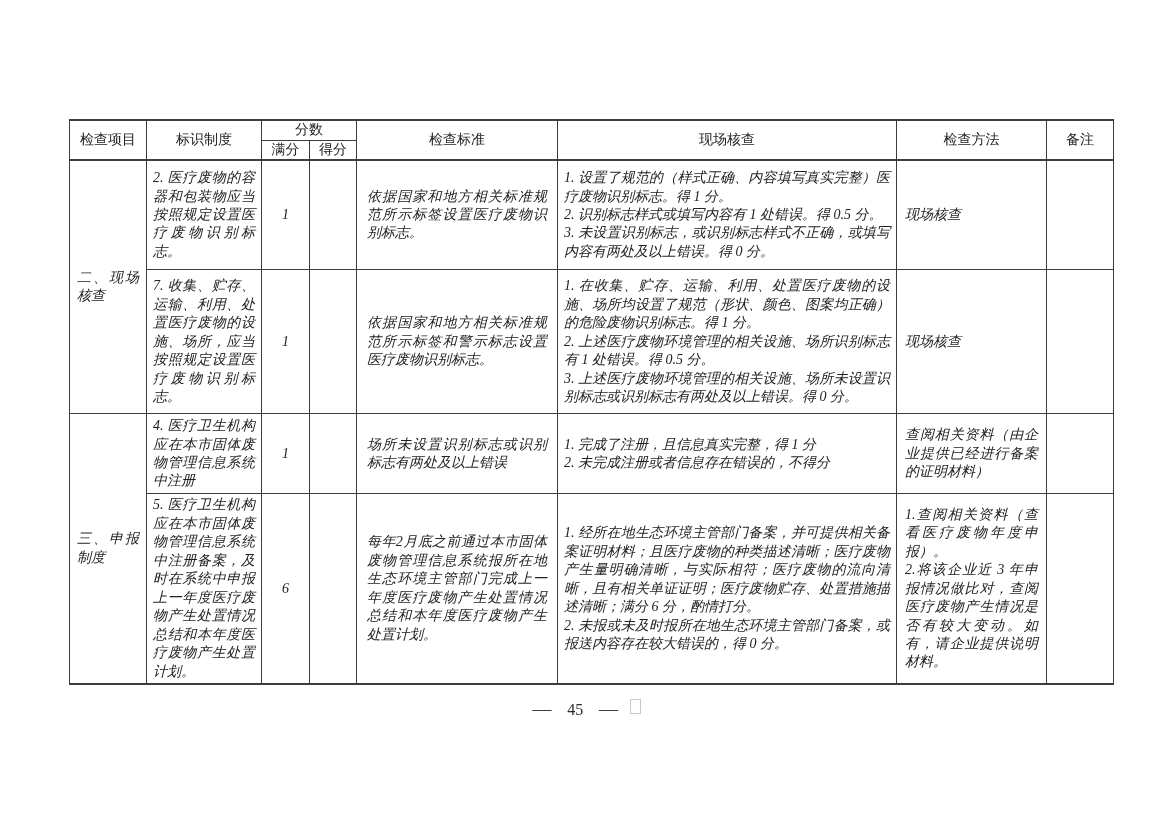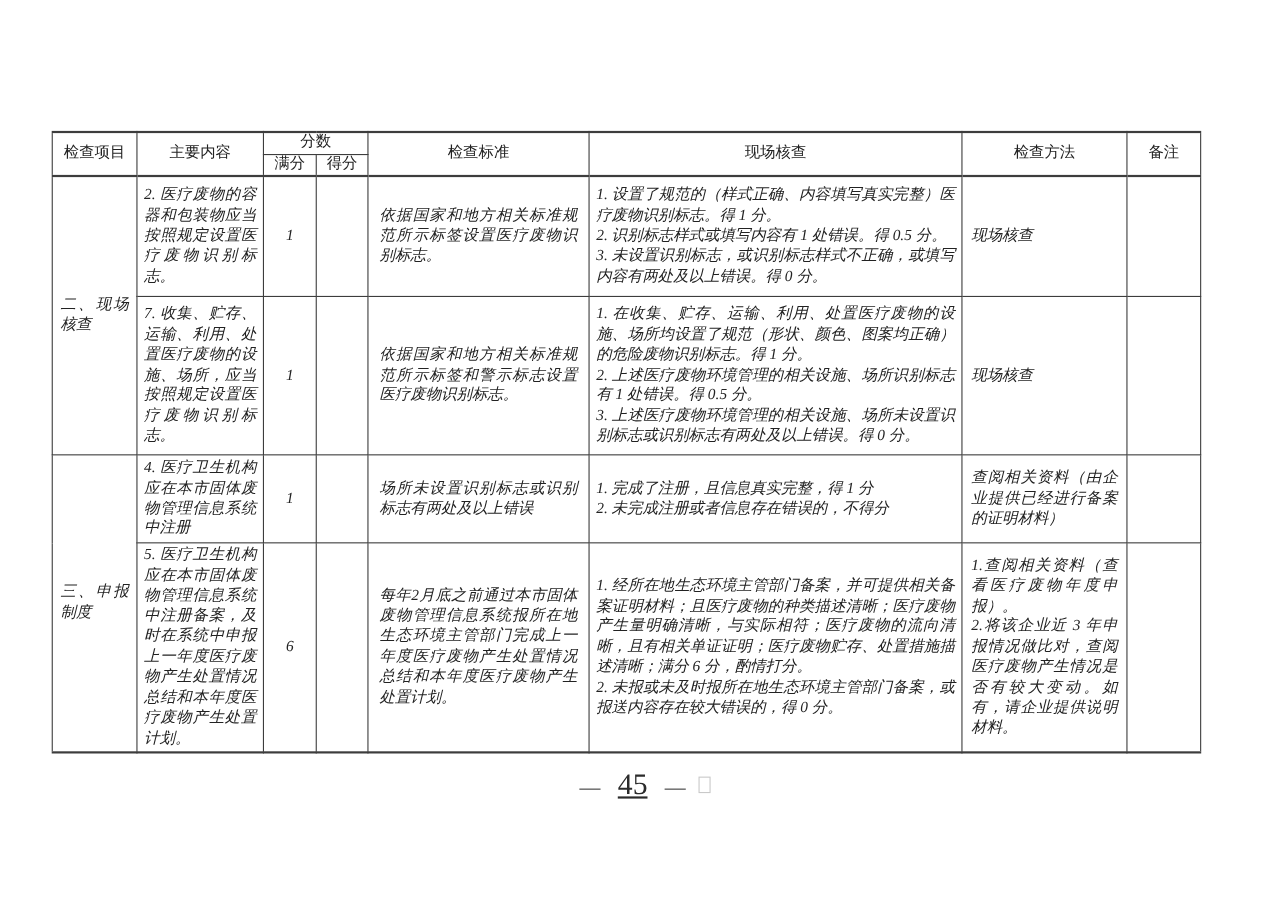--- a/index.html
+++ b/index.html
@@ -2,21 +2,21 @@
 <html><head>
 <meta charset="utf-8">
 <style>
   html,body{margin:0;padding:0;background:#ffffff;}
   .page{
     position:relative;width:1169px;height:826px;background:#ffffff;
     font-family:"Liberation Serif","DejaVu Serif",serif;color:#222222;
     overflow:hidden;
   }
   table.checklist{
-    position:absolute;left:47px;top:119px;width:1044px;
+    position:absolute;left:69px;top:119px;width:1044px;
     border-collapse:collapse;table-layout:fixed;
     border-top:2px solid #3d3d3d;border-bottom:2px solid #3d3d3d;
   }
   table.checklist th,table.checklist td{
     border:1px solid #3d3d3d;
     font-size:14px;line-height:1.32;font-weight:normal;
     vertical-align:middle;overflow:hidden;
     white-space:pre-wrap;
   }
   thead th{font-size:15px;text-align:center;padding:0 2px;}
@@ -35,21 +35,21 @@
   .c-pts{text-align:justify;padding:2px 6px;}
   .c-mth{text-align:justify;padding:2px 8px;}
   .c-rmk{padding:0;}
   .lh-mid{line-height:1.26;}
   .lh-tight{line-height:1.2;}
   .footer{
     position:absolute;left:0;top:698px;width:1169px;
     text-align:center;font-size:19px;color:#2b2b2b;
   }
   .footer .dash{letter-spacing:0;margin:0 4px;color:#333333;}
-  .footer .pageno{font-size:27px;margin:0 7px;text-decoration:underline;}
+  .footer .pageno{font-size:16px;margin:0 7px;}
   .footer .glyphbox{
     display:inline-block;width:9px;height:13px;margin-left:3px;
     border:1px solid #c9c9c9;background:transparent;vertical-align:1px;
   }
 </style>
 </head>
 <body>
 
 <div class="page">
 
@@ -60,21 +60,21 @@
       <col style="width:48px">
       <col style="width:47px">
       <col style="width:201px">
       <col style="width:339px">
       <col style="width:150px">
       <col style="width:67px">
     </colgroup>
     <thead>
       <tr class="h1">
         <th rowspan="2">检查项目</th>
-        <th rowspan="2">主要内容</th>
+        <th rowspan="2">标识制度</th>
         <th colspan="2">分数</th>
         <th rowspan="2">检查标准</th>
         <th rowspan="2">现场核查</th>
         <th rowspan="2">检查方法</th>
         <th rowspan="2">备注</th>
       </tr>
       <tr class="h2">
         <th>满分</th>
         <th>得分</th>
       </tr>

